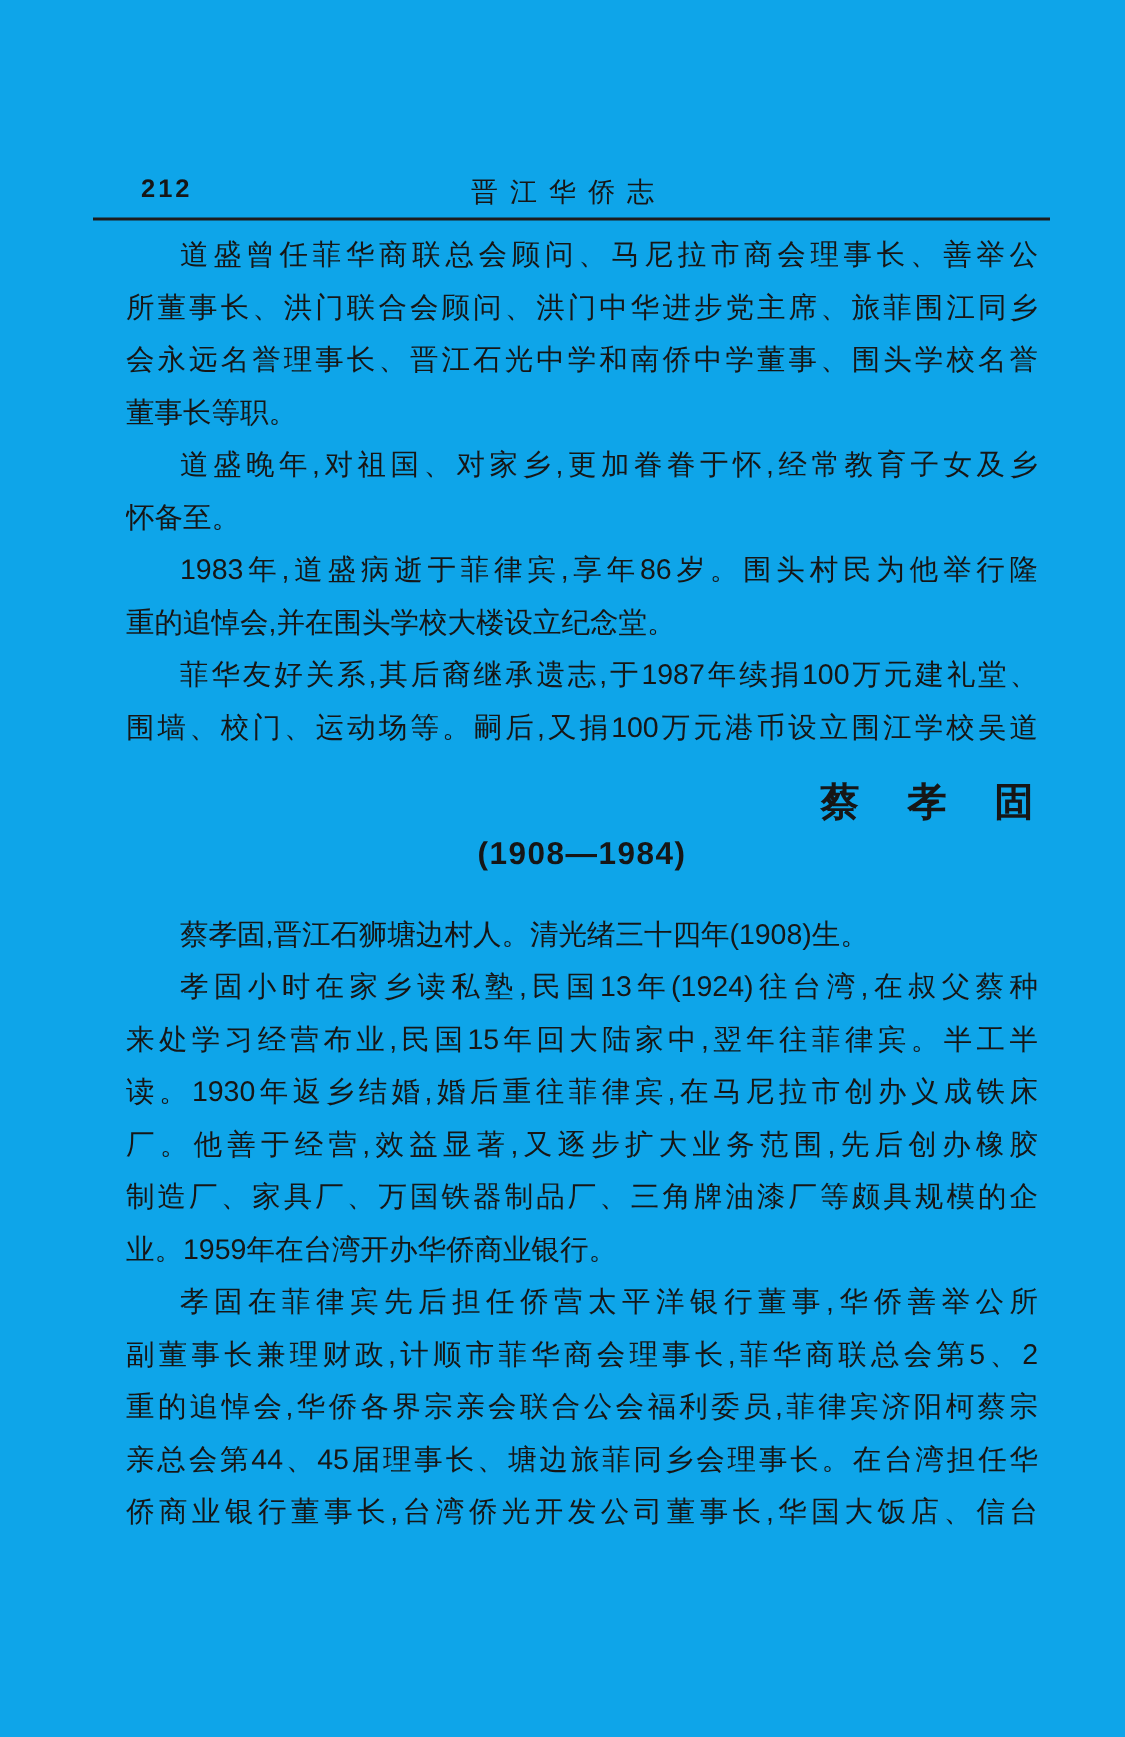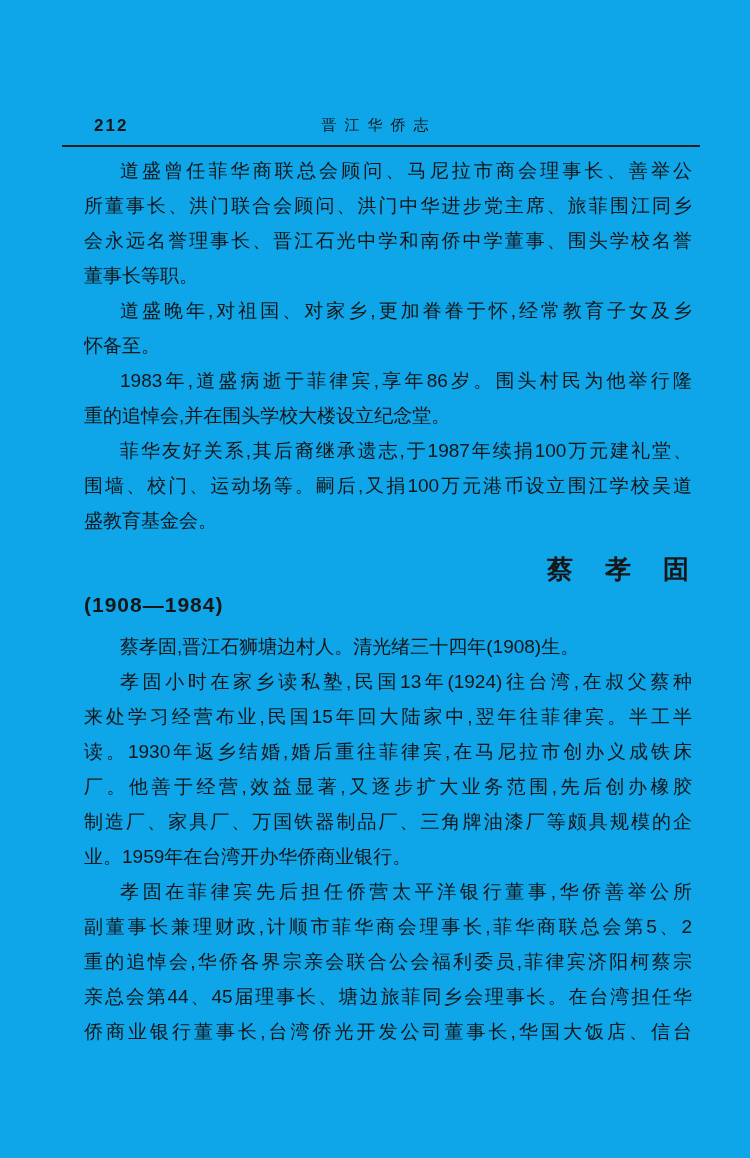--- a/index.html
+++ b/index.html
@@ -32,21 +32,21 @@
     font-size: 17px;
     letter-spacing: 2px;
     font-weight: bold;
   }
   .running-title {
     position: absolute;
     left: 0;
     top: 0;
     width: 100%;
     text-align: center;
-    font-size: 15px;
+    font-size: 18px;
     letter-spacing: 8px;
     text-indent: 8px; 
   }
   .header-rule {
     position: absolute;
     top: 145px;
     left: 62px;
     width: 638px;
     height: 2px;
     background: #1c1c1c;
@@ -72,25 +72,25 @@
   .section-title {
     text-align: right;
     font-size: 26px;
     font-weight: bold;
     line-height: 38px;
     margin-top: 12px;
     letter-spacing: 3px;
     text-indent: 3px;
   }
   .section-years {
-    text-align: left;
+    text-align: center;
     font-size: 21px;
     font-weight: bold;
     line-height: 33px;
-    margin-bottom: 8px;
+    margin-bottom: 20px;
     letter-spacing: 1px;
   }
 </style>
 </head>
 <body>
 
 <div class="page">
   <div class="header">
     <span class="page-number">212</span>
     <span class="running-title">晋江华侨志</span>
@@ -107,21 +107,20 @@
         <div class="line first fill">道盛晚年,对祖国、对家乡,更加眷眷于怀,经常教育子女及乡</div>
         <div class="line">怀备至。</div>
       </div>
       <div class="paragraph">
         <div class="line first fill">1983年,道盛病逝于菲律宾,享年86岁。围头村民为他举行隆</div>
         <div class="line">重的追悼会,并在围头学校大楼设立纪念堂。</div>
       </div>
       <div class="paragraph">
         <div class="line first fill">菲华友好关系,其后裔继承遗志,于1987年续捐100万元建礼堂、</div>
         <div class="line fill">围墙、校门、运动场等。嗣后,又捐100万元港币设立围江学校吴道</div>
-        <div class="line">盛教育基金会。</div>
       </div>
       <div class="section-title">蔡　孝　固</div>
       <div class="section-years">(1908—1984)</div>
       <div class="paragraph">
         <div class="line first">蔡孝固,晋江石狮塘边村人。清光绪三十四年(1908)生。</div>
       </div>
       <div class="paragraph">
         <div class="line first fill">孝固小时在家乡读私塾,民国13年(1924)往台湾,在叔父蔡种</div>
         <div class="line fill">来处学习经营布业,民国15年回大陆家中,翌年往菲律宾。半工半</div>
         <div class="line fill">读。1930年返乡结婚,婚后重往菲律宾,在马尼拉市创办义成铁床</div>

